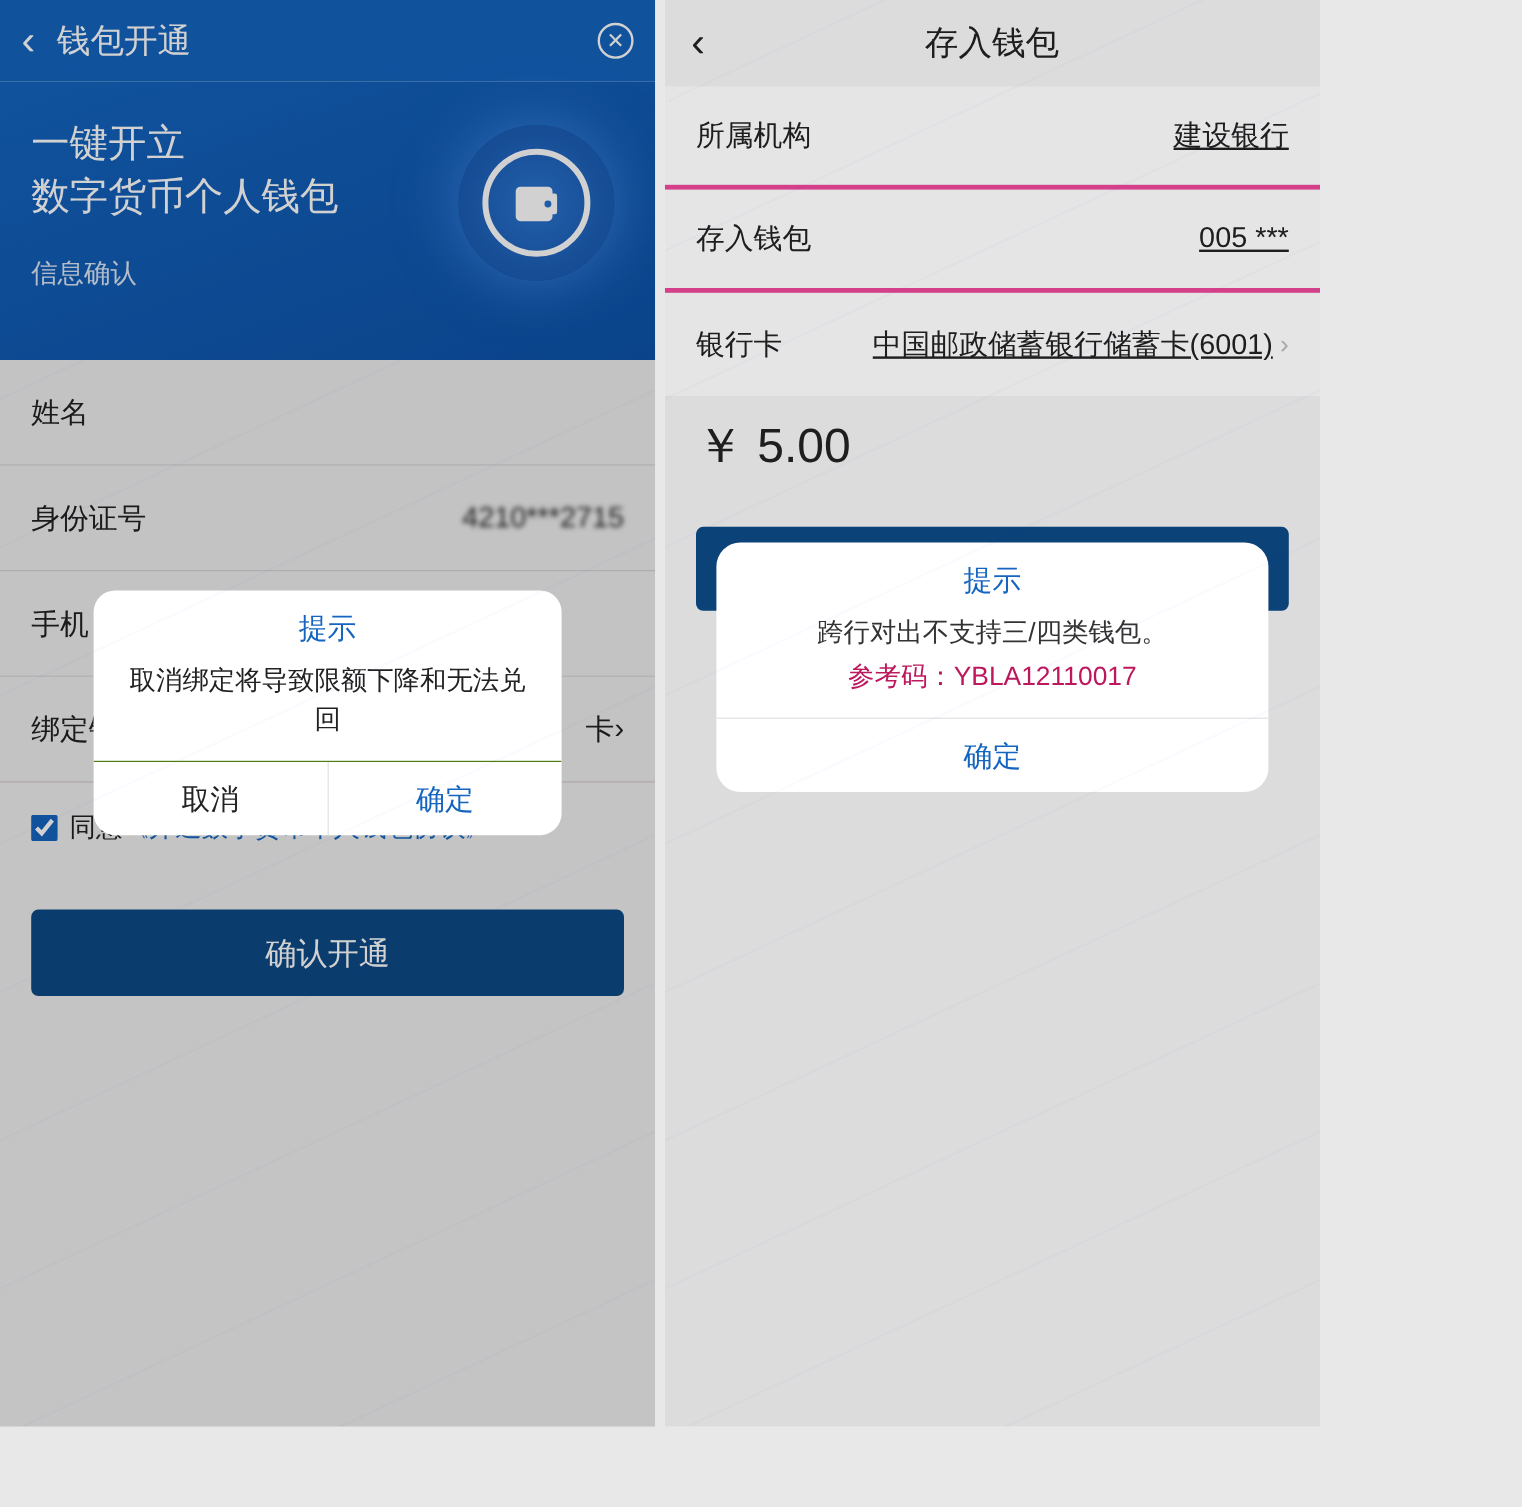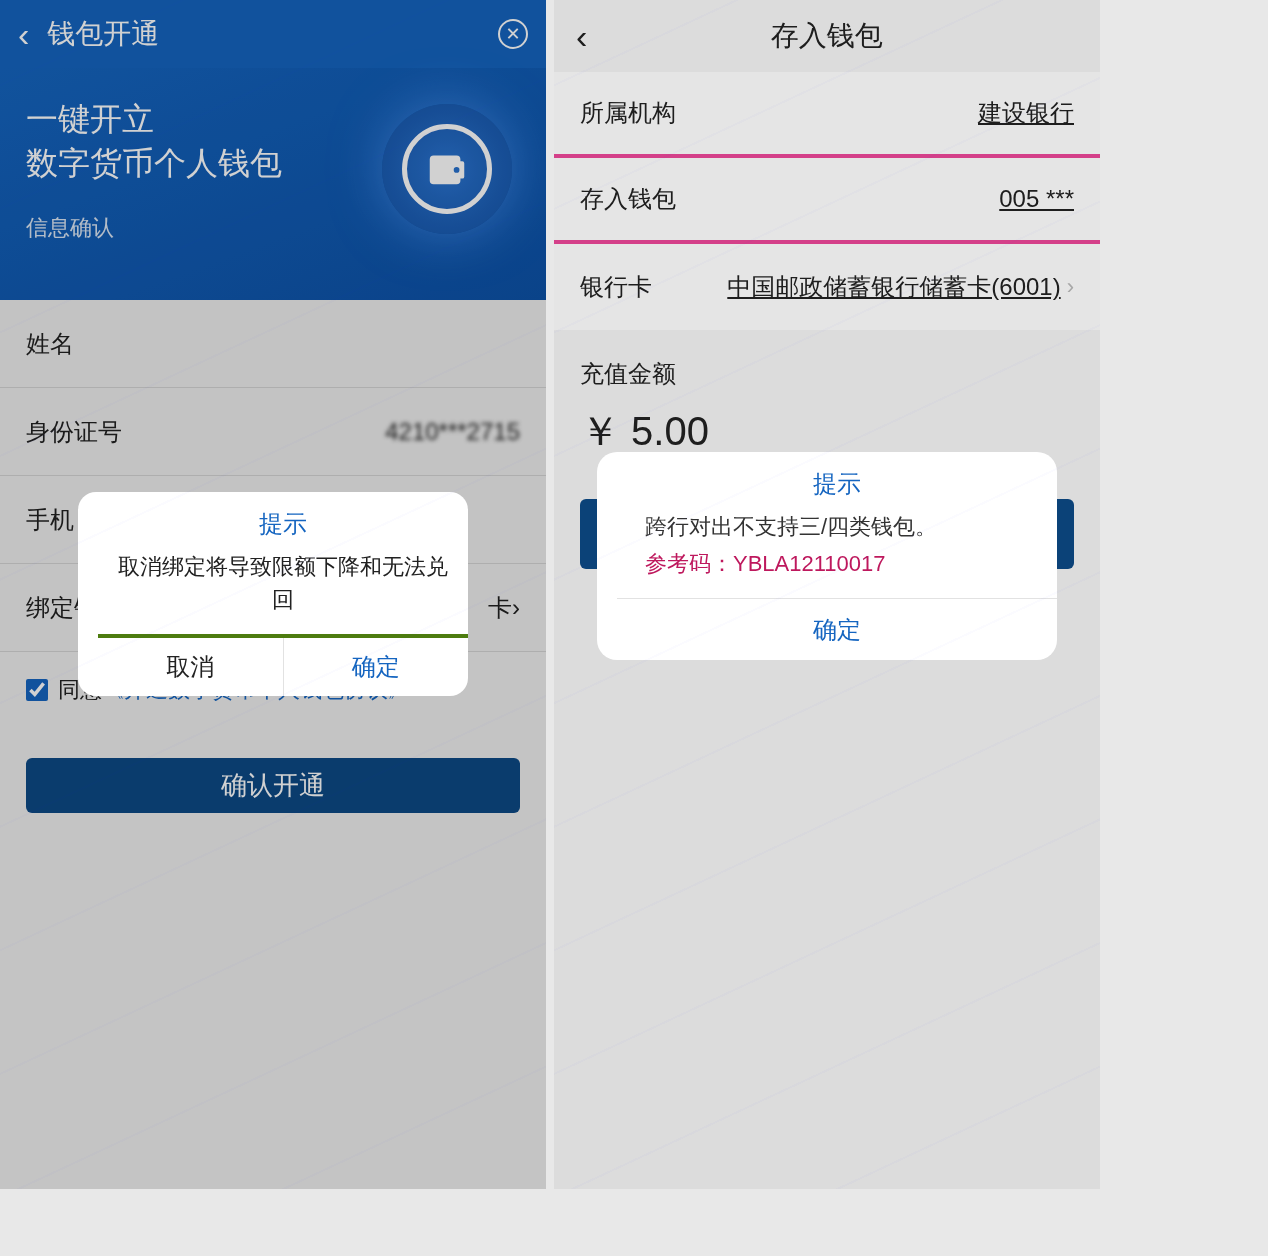--- a/index.html
+++ b/index.html
@@ -19,47 +19,47 @@
   .left .hero .wallet-inner { width:90px; height:90px; border:5px solid #fff; border-radius:50%; display:flex; align-items:center; justify-content:center;}
   .left .hero .wallet-inner svg { width:46px; height:46px; }
   .left .form { background:#f0abfc; position:relative; }
   .left .row { background:#eeeeee; height:88px; display:flex; align-items:center; padding:0 26px; border-bottom:1px solid #d5d5d5; font-size:24px; color:#222;}
   .left .row .label { flex:1; }
   .left .row .value { color:#222; }
   .left .row .mask { filter: blur(2px); }
   .left .agree-row { display:flex; align-items:center; height:76px; padding:0 26px; font-size:22px; color:#222; }
   .left .agree-row input { width:22px; height:22px; accent-color:#1565c0; margin-right:10px;}
   .left .agree-row .link { color:#1565c0; }
-  .left .submit { margin:30px 26px 0 26px; height:55px; background:#0d4a86; color:#fff; font-size:26px; display:flex; align-items:center; justify-content:center; border-radius:6px;}
+  .left .submit { margin:30px 26px 0 26px; height:72px; background:#0d4a86; color:#fff; font-size:26px; display:flex; align-items:center; justify-content:center; border-radius:6px;}
   
   .overlay { position:absolute; inset:0; background:rgba(0,0,0,0.18); }
-  .dialog { position:absolute; left:50%; transform:translateX(-50%); background:#fff; border-radius:18px; width:390px; overflow:hidden;padding-left:20px; }
+  .dialog { position:absolute; left:50%; transform:translateX(-50%); background:#fff; border-radius:18px; width:390px; overflow:hidden; }
   .left .dialog { top:492px; }
   .dialog .dtitle { text-align:center; color:#1565c0; font-size:24px; padding:16px 0 10px 0; }
   .dialog .dmsg { text-align:center; color:#222; font-size:22px; padding:0 20px 18px 20px; line-height:1.5;}
-  .dialog .dbtns { display:flex; border-top:4px solid #4d7c0f; height:62px; }
+  .dialog .dbtns { display:flex; border-top:1px solid #4d7c0f; height:62px; }
   .dialog .dbtns .btn { flex:1; display:flex; align-items:center; justify-content:center; font-size:24px;}
   .dialog .dbtns .btn.cancel { color:#222; border-right:1px solid #e2e2e2;}
   .dialog .dbtns .btn.ok { color:#1565c0; }
   
   .right { background:#f5f5f5; }
   .right .header2 { height:72px; display:flex; align-items:center; padding:0 22px; font-size:28px; color:#222;}
   .right .header2 .back { font-size:34px; margin-right:22px; }
   .right .header2 .title { flex:1; text-align:center; margin-right:34px;}
   .right .section { background:#fff; }
   .right .row2 { height:86px; display:flex; align-items:center; padding:0 26px; font-size:24px; color:#222; border-bottom:4px solid #ec4899;}
   .right .row2 .label { flex:1; }
   .right .row2 .value { color:#222;text-decoration:underline; }
   .right .row2 .chev { margin-left:6px; color:#bbb; font-size:22px;}
   .right .row2.last { border-bottom:none;}
   .right .amount-label { padding:28px 26px 0 26px; font-size:24px; color:#222;}
   .right .amount-value { padding:14px 26px 20px 26px; font-size:40px; color:#222;}
   .right .primary-bar { margin:20px 26px 0 26px; height:70px; background:#0d4a86; border-radius:6px;}
   .right .dialog2 { top:452px; width:460px; border-radius:20px;}
-  .right .dialog2 .dmsg { text-align:left; padding:0 28px 18px 28px; font-size:22px; color:#333;}
+  .right .dialog2 .dmsg { text-align:center; padding:0 28px 18px 28px; font-size:22px; color:#333;}
   .right .dialog2 .ref { color:#be185d; font-size:22px; margin-top:4px;}
   .right .dialog2 .single { height:62px; border-top:1px solid #e2e2e2; display:flex; align-items:center; justify-content:center; color:#1565c0; font-size:24px;}
   
   .wm { position:absolute; inset:0; pointer-events:none; opacity:.07; background:repeating-linear-gradient(-25deg, transparent 0 110px, rgba(0,0,255,.25) 110px 112px);}
   
   .left .form, .left .hero, .left .header, .left .agree-row, .left .submit { filter:none; }
 </style>
 </head>
 <body>
 
@@ -136,21 +136,20 @@
       <span class="label">存入钱包</span>
       <span class="value">005 ***  </span>
     </div>
     <div class="row2 last">
       <span class="label">银行卡</span>
       <span class="value">中国邮政储蓄银行储蓄卡(6001)</span>
       <span class="chev">›</span>
     </div>
   </div>
 
-  <div class="amount-label">充值金额</div>
   <div class="amount-value">￥ 5.00</div>
 
   <div class="primary-bar"></div>
 
   <div class="overlay" style="background:rgba(0,0,0,0.10)"></div>
   <div class="dialog dialog2">
     <div class="dtitle">提示</div>
     <div class="dmsg">
       <div>跨行对出不支持三/四类钱包。</div>
       <div class="ref">

